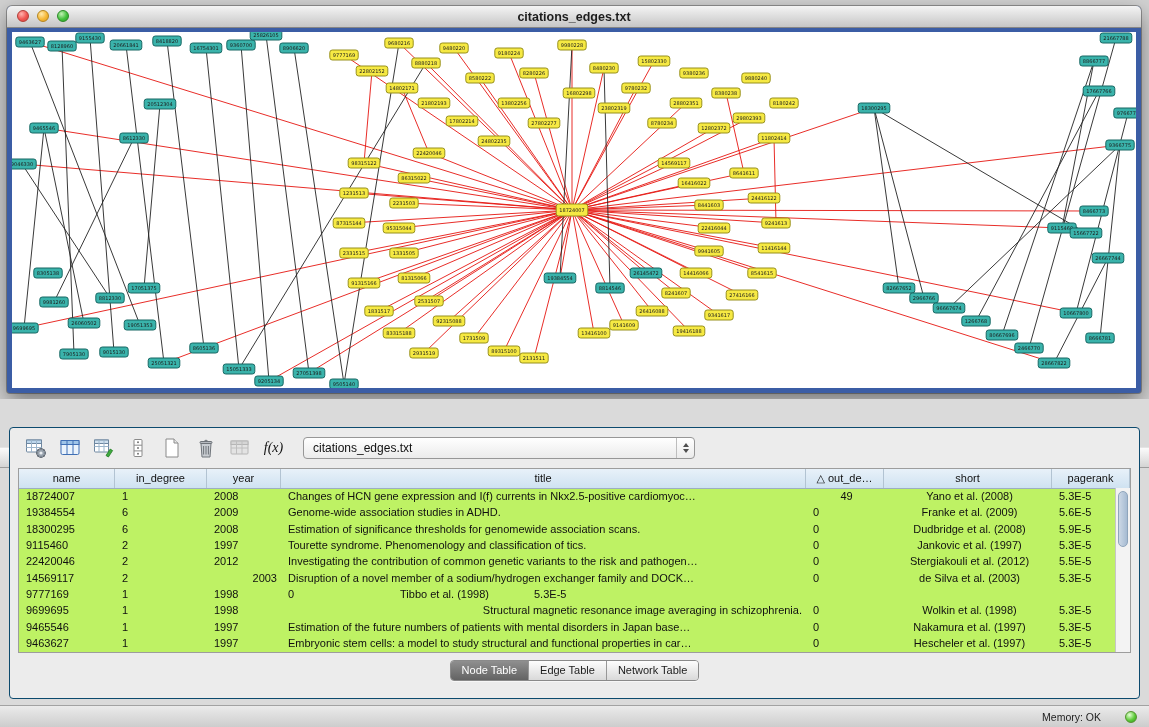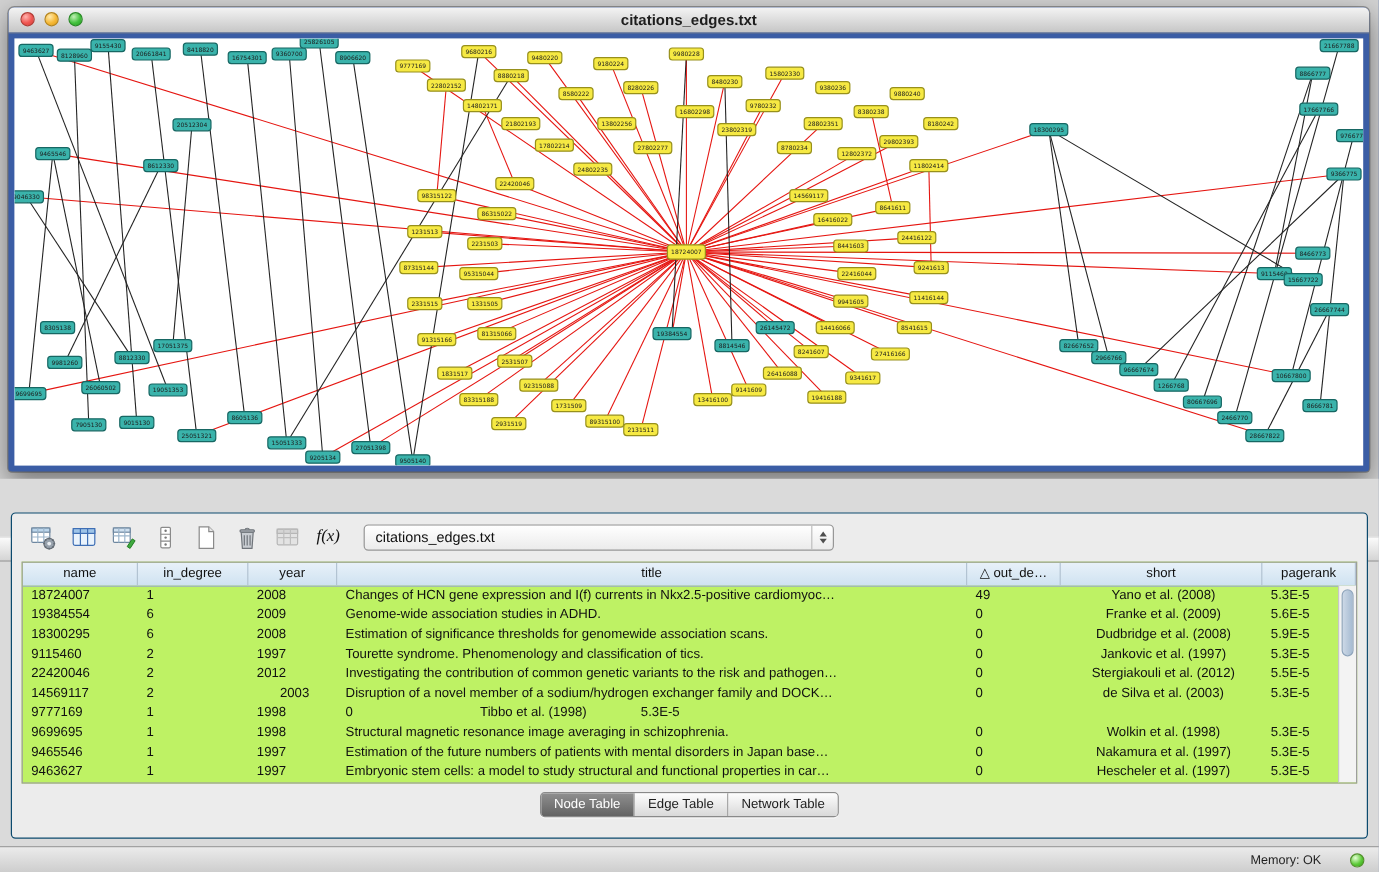--- a/index.html
+++ b/index.html
@@ -759,21 +759,21 @@
             <div class="th" style="flex: 0 0 78px;">△ out_de…</div>
             <div class="th" style="flex: 0 0 168px;">short</div>
             <div class="th" style="flex: 0 0 78px;">pagerank</div>
           </div>
         <div class="tbody">
             <div class="tr">
               <div class="td" style="flex: 0 0 96px; text-align: left;">18724007</div>
               <div class="td" style="flex: 0 0 92px; text-align: left;">1</div>
               <div class="td" style="flex: 0 0 74px; text-align: left;">2008</div>
               <div class="td" style="flex: 1 1 auto; text-align: left;">Changes of HCN gene expression and I(f) currents in Nkx2.5-positive cardiomyoc…</div>
-              <div class="td" style="flex: 0 0 78px; text-align: left;">49</div>
+              <div class="td" style="flex: 0 0 78px; text-align: center;">49</div>
               <div class="td" style="flex: 0 0 168px; text-align: center;">Yano et al. (2008)</div>
               <div class="td" style="flex: 0 0 78px; text-align: left;">5.3E-5</div>
             </div>
             <div class="tr">
               <div class="td" style="flex: 0 0 96px; text-align: left;">19384554</div>
               <div class="td" style="flex: 0 0 92px; text-align: left;">6</div>
               <div class="td" style="flex: 0 0 74px; text-align: left;">2009</div>
               <div class="td" style="flex: 1 1 auto; text-align: left;">Genome-wide association studies in ADHD.</div>
               <div class="td" style="flex: 0 0 78px; text-align: left;">0</div>
               <div class="td" style="flex: 0 0 168px; text-align: center;">Franke et al. (2009)</div>
@@ -802,39 +802,39 @@
               <div class="td" style="flex: 0 0 92px; text-align: left;">2</div>
               <div class="td" style="flex: 0 0 74px; text-align: left;">2012</div>
               <div class="td" style="flex: 1 1 auto; text-align: left;">Investigating the contribution of common genetic variants to the risk and pathogen…</div>
               <div class="td" style="flex: 0 0 78px; text-align: left;">0</div>
               <div class="td" style="flex: 0 0 168px; text-align: center;">Stergiakouli et al. (2012)</div>
               <div class="td" style="flex: 0 0 78px; text-align: left;">5.5E-5</div>
             </div>
             <div class="tr">
               <div class="td" style="flex: 0 0 96px; text-align: left;">14569117</div>
               <div class="td" style="flex: 0 0 92px; text-align: left;">2</div>
-              <div class="td" style="flex: 0 0 74px; text-align: center;">2003</div>
+              <div class="td" style="flex: 0 0 74px; text-align: right;">2003</div>
               <div class="td" style="flex: 1 1 auto; text-align: left;">Disruption of a novel member of a sodium/hydrogen exchanger family and DOCK…</div>
               <div class="td" style="flex: 0 0 78px; text-align: left;">0</div>
               <div class="td" style="flex: 0 0 168px; text-align: center;">de Silva et al. (2003)</div>
               <div class="td" style="flex: 0 0 78px; text-align: left;">5.3E-5</div>
             </div>
             <div class="tr">
               <div class="td" style="flex: 0 0 96px; text-align: left;">9777169</div>
               <div class="td" style="flex: 0 0 92px; text-align: left;">1</div>
               <div class="td" style="flex: 0 0 74px; text-align: left;">1998</div>
               <div class="td" style="flex: 0 0 78px; text-align: left;">0</div>
               <div class="td" style="flex: 0 0 168px; text-align: center;">Tibbo et al. (1998)</div>
               <div class="td" style="flex: 0 0 78px; text-align: left;">5.3E-5</div>
             </div>
             <div class="tr">
               <div class="td" style="flex: 0 0 96px; text-align: left;">9699695</div>
               <div class="td" style="flex: 0 0 92px; text-align: left;">1</div>
               <div class="td" style="flex: 0 0 74px; text-align: left;">1998</div>
-              <div class="td" style="flex: 1 1 auto; text-align: left;">Structural magnetic resonance image averaging in schizophrenia.</div>
+              <div class="td" style="flex: 1 1 auto; text-align: right;">Structural magnetic resonance image averaging in schizophrenia.</div>
               <div class="td" style="flex: 0 0 78px; text-align: left;">0</div>
               <div class="td" style="flex: 0 0 168px; text-align: center;">Wolkin et al. (1998)</div>
               <div class="td" style="flex: 0 0 78px; text-align: left;">5.3E-5</div>
             </div>
             <div class="tr">
               <div class="td" style="flex: 0 0 96px; text-align: left;">9465546</div>
               <div class="td" style="flex: 0 0 92px; text-align: left;">1</div>
               <div class="td" style="flex: 0 0 74px; text-align: left;">1997</div>
               <div class="td" style="flex: 1 1 auto; text-align: left;">Estimation of the future numbers of patients with mental disorders in Japan base…</div>
               <div class="td" style="flex: 0 0 78px; text-align: left;">0</div>

